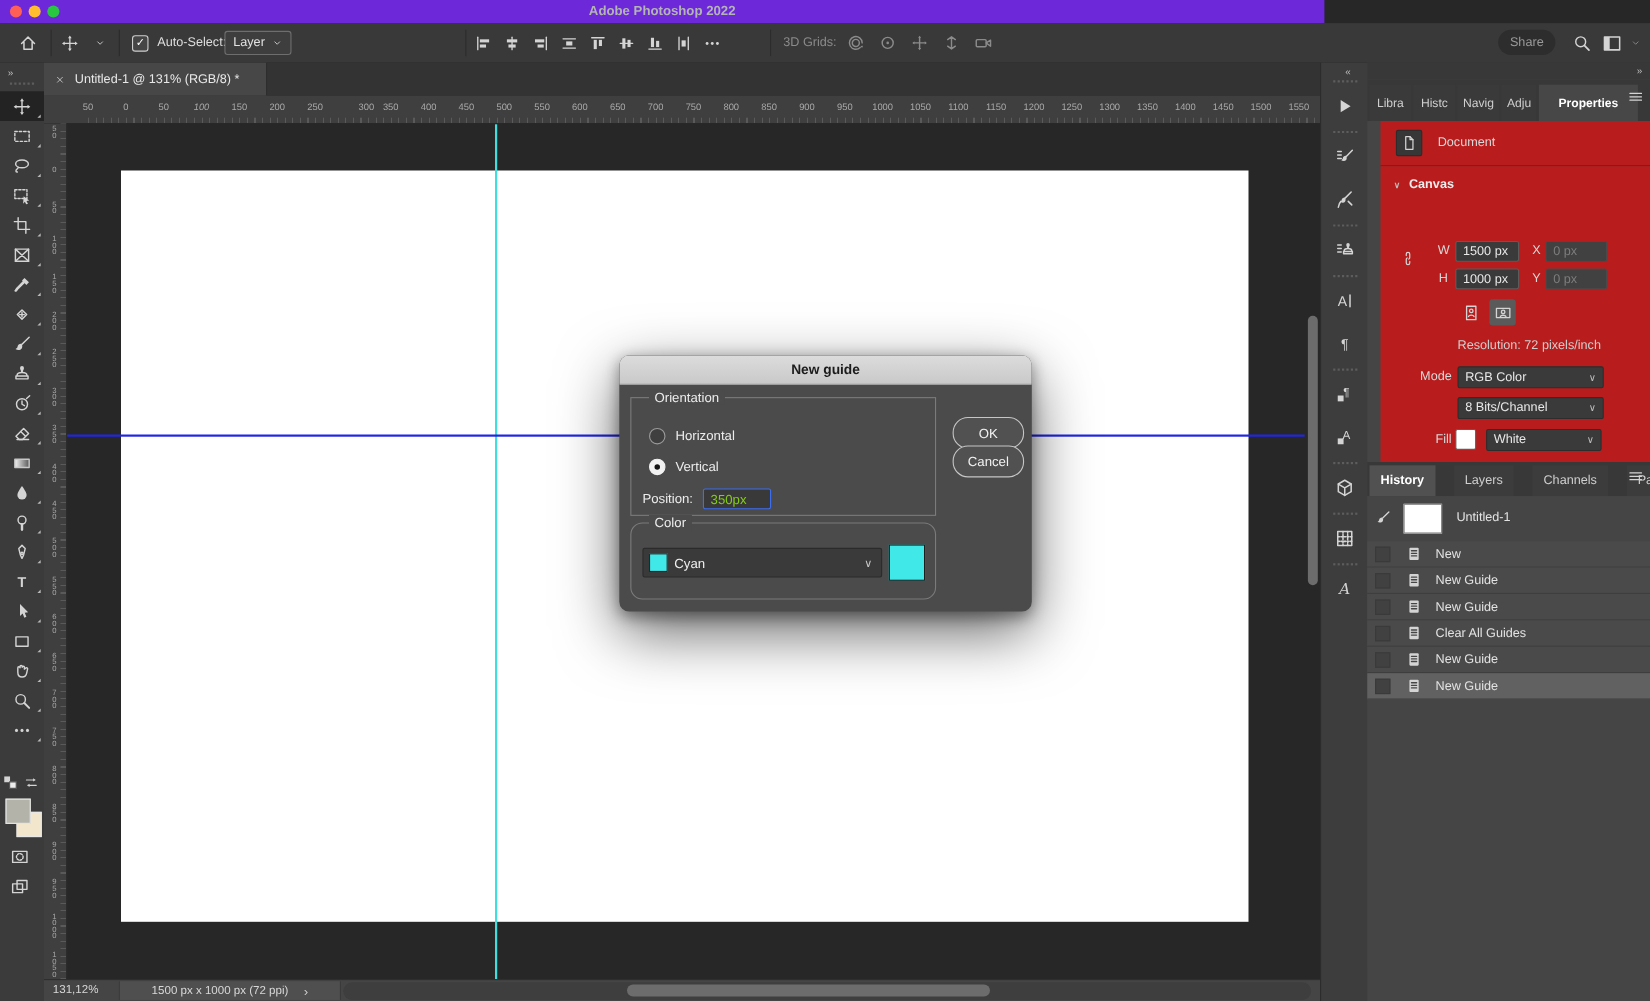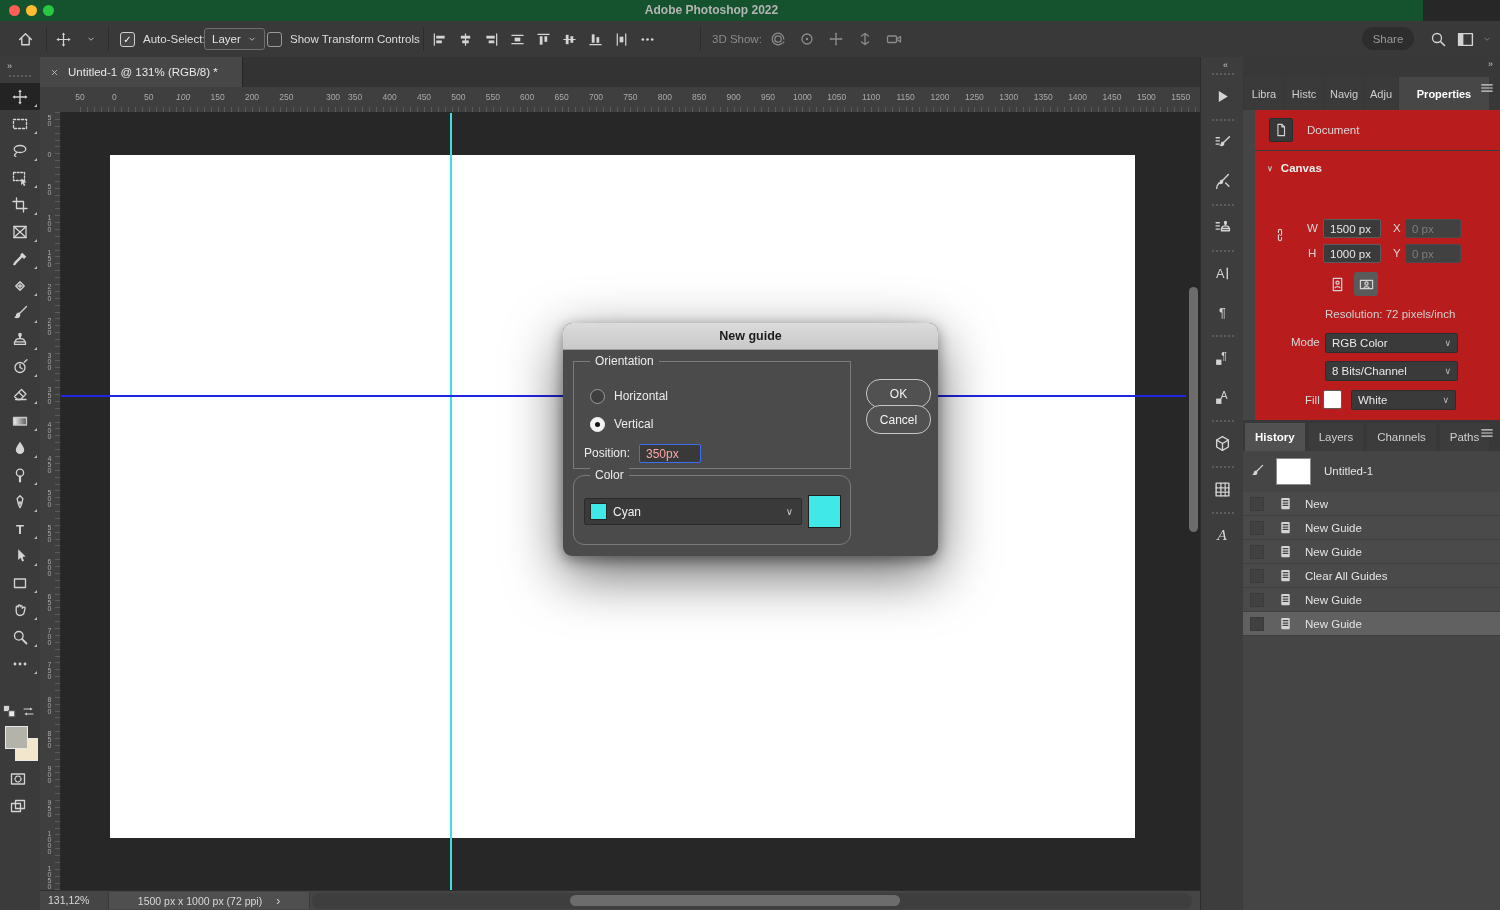--- a/index.html
+++ b/index.html
@@ -6,21 +6,21 @@
   #app{position:relative;width:1500px;height:910px;background:#272727;overflow:hidden;
        font-family:"Liberation Sans",sans-serif;color:#dcdcdc;-webkit-font-smoothing:antialiased;}
   .abs{position:absolute;}
   
   svg.ic{stroke:#d4d4d4;fill:none;stroke-width:1.3;stroke-linecap:round;stroke-linejoin:round;display:block;}
   svg.ic .f{fill:#d4d4d4;stroke:none;}
   svg.ic text{fill:#d4d4d4;stroke:none;font:12px "Liberation Sans",sans-serif;}
   svg.ic text.gt{font:italic 13px "DejaVu Serif",serif;}
   .dim svg.ic{stroke:#8b8b8b;} .dim svg.ic .f{fill:#8b8b8b;}
   
-  #titlebar{left:0;top:0;width:1423px;height:21px;background:#14532d;}
+  #titlebar{left:0;top:0;width:1204px;height:21px;background:#6d28d9;}
   .light{position:absolute;top:5px;width:11px;height:11px;border-radius:50%;}
   #title-text{position:absolute;left:0;right:0;top:3px;text-align:center;font-size:12px;color:#b4b4b4;font-weight:bold;}
   
   #optionsbar{left:0;top:21px;width:1500px;height:36px;background:#393939;border-bottom:1px solid #252525;}
   .ob{position:absolute;top:0;height:36px;display:flex;align-items:center;}
   .vsep{position:absolute;top:6px;height:24px;width:1px;background:#2c2c2c;}
   .cbx{width:13px;height:13px;border:1.5px solid #cfcfcf;border-radius:3px;display:inline-flex;align-items:center;justify-content:center;font-size:10px;color:#fff;background:#454545;}
   .obtext{font-size:11.5px;color:#dedede;margin-left:8px;}
   .obsel{display:flex;align-items:center;gap:6px;border:1px solid #6e6e6e;border-radius:3px;height:20px;padding:0 7px;font-size:11.5px;color:#e3e3e3;background:#3e3e3e;}
   .iconbtn{display:flex;align-items:center;justify-content:center;}
@@ -77,21 +77,21 @@
   .secthdr{font-weight:bold;font-size:11.5px;color:#ededed;display:flex;align-items:center;gap:8px;}
   .chev{font-size:8px;color:#bdbdbd;}
   .pinput{position:absolute;height:19px;background:#3a3a3a;border:1px solid #5c5c5c;border-radius:2px;font-size:11.5px;color:#e8e8e8;display:flex;align-items:center;padding-left:6px;box-sizing:border-box;}
   .pinput.dis{color:#7d7d7d;border-color:#4a4a4a;background:#414141;}
   .pselect{position:absolute;height:20px;background:#3a3a3a;border:1px solid #2d2d2d;border-radius:2px;font-size:11.5px;color:#e8e8e8;display:flex;align-items:center;padding:0 6px;box-sizing:border-box;justify-content:space-between;}
   .pselect .cv{font-size:9px;color:#bdbdbd;}
   .orientbtn{position:absolute;width:24px;height:24px;border-radius:3px;display:flex;align-items:center;justify-content:center;}
   .orientbtn.active{background:#5a5a5a;}
   #props-scroll{position:absolute;right:3px;top:81px;width:8px;height:134px;background:#6c6c6c;border-radius:4px;}
   
-  #htabs{position:absolute;left:0;top:363px;width:257px;height:31px;background:#383838;display:flex;align-items:flex-end;gap:4px;padding-left:2px;box-sizing:border-box;}
+  #htabs{position:absolute;left:0;top:363px;width:257px;height:31px;background:#383838;display:flex;align-items:flex-end;gap:17px;padding-left:2px;box-sizing:border-box;}
   .htab{height:28px;padding:0 10px;background:#3c3c3c;color:#cfcfcf;font-size:11.5px;display:flex;align-items:center;}
   .htab.active{background:#515151;color:#fff;font-weight:bold;}
   #htab-menu{position:absolute;right:6px;top:369px;}
   #histbody{position:absolute;left:0;top:394px;width:257px;height:429px;background:#454545;}
   #snapshot{position:absolute;left:0;top:4px;width:257px;height:32px;display:flex;align-items:center;}
   #snapshot .thumb{width:33px;height:25px;background:#fff;border:1px solid #8a8a8a;margin-left:12px;}
   #snapshot .lbl{font-size:11.5px;color:#e3e3e3;margin-left:13px;}
   .hrow{position:absolute;left:0;width:257px;height:23px;background:#4a4a4a;display:flex;align-items:center;border-bottom:1px solid #3e3e3e;}
   .hrow.sel{background:#616161;}
   .hrow .hbox{width:12px;height:12px;background:#414141;border:1px solid #3a3a3a;margin-left:7px;}
@@ -102,21 +102,21 @@
           box-shadow:0 18px 55px rgba(0,0,0,.6),0 4px 14px rgba(0,0,0,.4);}
   #dialog-title{position:absolute;left:0;top:0;width:100%;height:26px;border-radius:9px 9px 0 0;
           background:linear-gradient(#dcdcdc,#c9c9c9);color:#1c1c1c;font-size:12.5px;font-weight:bold;
           display:flex;align-items:center;justify-content:center;border-bottom:1px solid #9e9e9e;}
   .fset{position:absolute;border:1px solid #7b7b7b;}
   .fleg{position:absolute;top:-8px;left:16px;background:#4b4b4b;padding:0 5px;font-size:12px;color:#ececec;}
   .radio{position:absolute;width:13px;height:13px;border-radius:50%;border:1.5px solid #9a9a9a;background:#3f3f3f;}
   .radio.sel{background:#f2f2f2;border-color:#f2f2f2;}
   .radio.sel::after{content:"";position:absolute;left:4px;top:4px;width:5px;height:5px;border-radius:50%;background:#141414;}
   .rlabel{position:absolute;font-size:12px;color:#ececec;}
-  #pos-input{position:absolute;left:65px;top:82px;width:62px;height:19px;background:#393939;border:1.5px solid #3d6ef0;border-radius:2px;font-size:12px;color:#fca5a5;display:flex;align-items:center;padding-left:6px;box-sizing:border-box;}
+  #pos-input{position:absolute;left:65px;top:82px;width:62px;height:19px;background:#393939;border:1.5px solid #3d6ef0;border-radius:2px;font-size:12px;color:#84cc16;display:flex;align-items:center;padding-left:6px;box-sizing:border-box;}
   .dlgbtn{position:absolute;left:303px;width:63px;height:27px;border-radius:14px;border:1.5px solid #c6c6c6;background:#515151;color:#f2f2f2;font-size:12px;display:flex;align-items:center;justify-content:center;}
   #color-select{position:absolute;left:10px;top:22px;width:216px;height:25px;background:#3a3a3a;border:1px solid #2b2b2b;border-radius:2px;display:flex;align-items:center;}
   #color-select .sw{width:15px;height:15px;margin-left:5px;border:1px solid #262626;}
   #color-select .lbl{font-size:12px;color:#f0f0f0;margin-left:6px;flex:1;}
   #color-select .cv{font-size:10px;color:#c9c9c9;margin-right:8px;}
   #color-box{position:absolute;left:234px;top:19px;width:31px;height:31px;border:1px solid #1e1e1e;}
 </style>
 </head>
 <body>
 
@@ -169,24 +169,20 @@
     <div class="ob" style="left:204px;">
       <span class="obsel">
           <span>Layer</span>
           <span id="ic-chev2">
             <svg class="ic" width="10" height="10" viewBox="0 0 16 16">
               <path d="M4.5 6.5L8 10l3.5-3.5"></path>
             </svg>
           </span>
         </span>
     </div>
-    <div class="ob" style="left:267px;">
-      <span class="cbx" style="background:transparent;border-color:#9a9a9a;"></span>
-      <span class="obtext">Show Transform Controls</span>
-    </div>
     <div class="vsep" style="left:423px;"></div>
     <div class="ob" style="left:432px;gap:11px;" id="align-icons">
         <span style="display:flex;">
           <svg class="ic" width="15" height="15" viewBox="0 0 16 16">
             <path d="M2.5 2v12"></path>
             <rect class="f" x="4.5" y="4" width="9" height="3"></rect>
             <rect class="f" x="4.5" y="9" width="6" height="3"></rect>
           </svg>
         </span>
         <span style="display:flex;">
@@ -239,21 +235,21 @@
         <span style="display:flex;">
           <svg class="ic" width="15" height="15" viewBox="0 0 16 16">
             <circle class="f" cx="3" cy="8" r="1.4"></circle>
             <circle class="f" cx="8" cy="8" r="1.4"></circle>
             <circle class="f" cx="13" cy="8" r="1.4"></circle>
           </svg>
         </span>
       </div>
     <div class="vsep" style="left:700px;"></div>
     <div class="ob dim" style="left:712px;">
-      <span class="obtext" style="margin-left:0;color:#8b8b8b;">3D Show:</span>
+      <span class="obtext" style="margin-left:0;color:#8b8b8b;">3D Grids:</span>
     </div>
     <div class="ob dim" style="left:770px;gap:13px;" id="mode-icons">
         <span style="display:flex;">
           <svg class="ic" width="16" height="16" viewBox="0 0 16 16">
             <circle cx="8" cy="8" r="3.2"></circle>
             <path d="M13.8 8a5.8 5.8 0 10-1.8 4.2"></path>
             <path class="f" d="M14.6 10.5l-2.4.3 1.5 1.9z"></path>
           </svg>
         </span>
         <span style="display:flex;">

